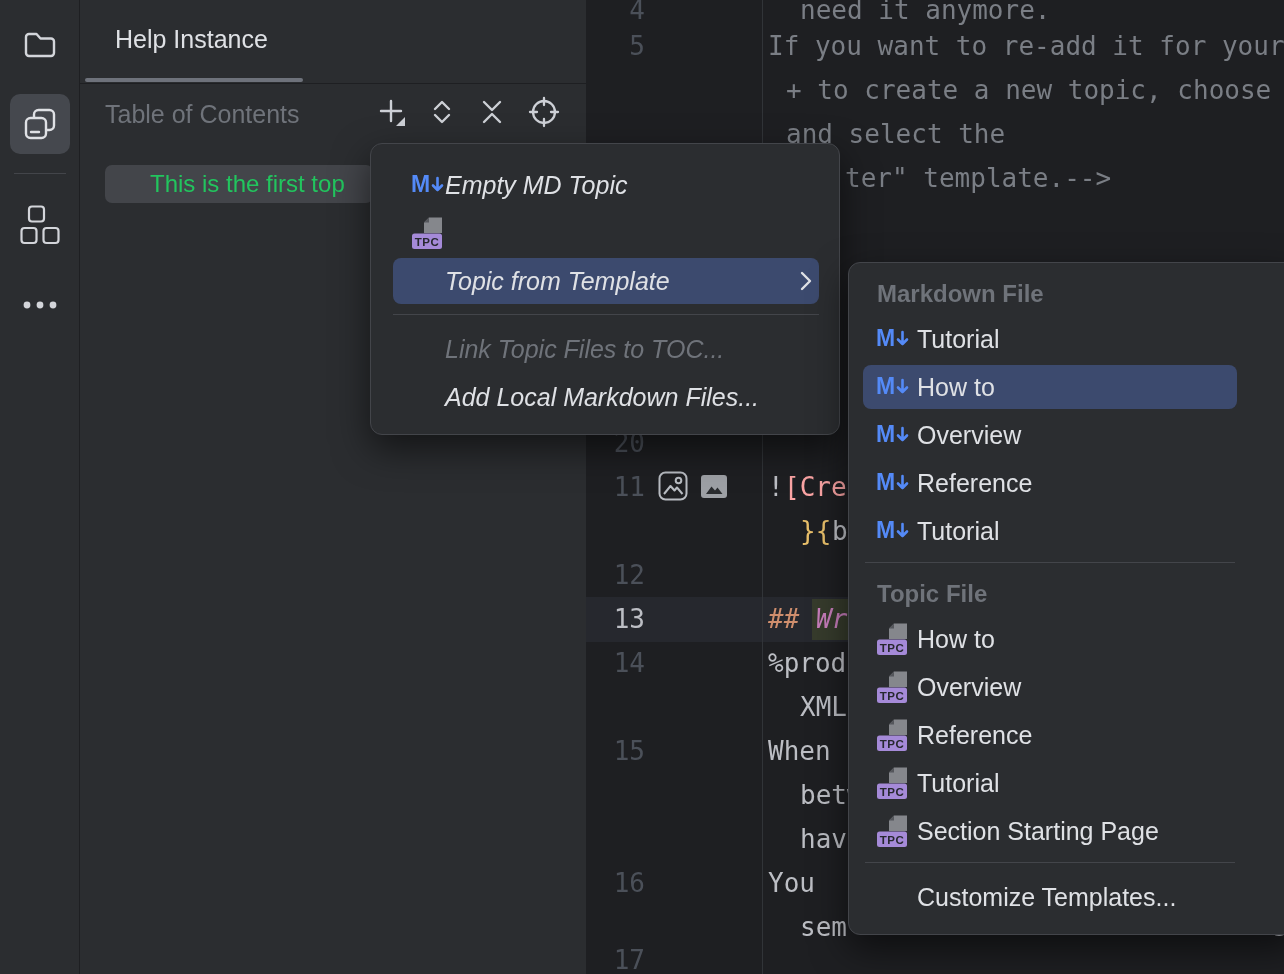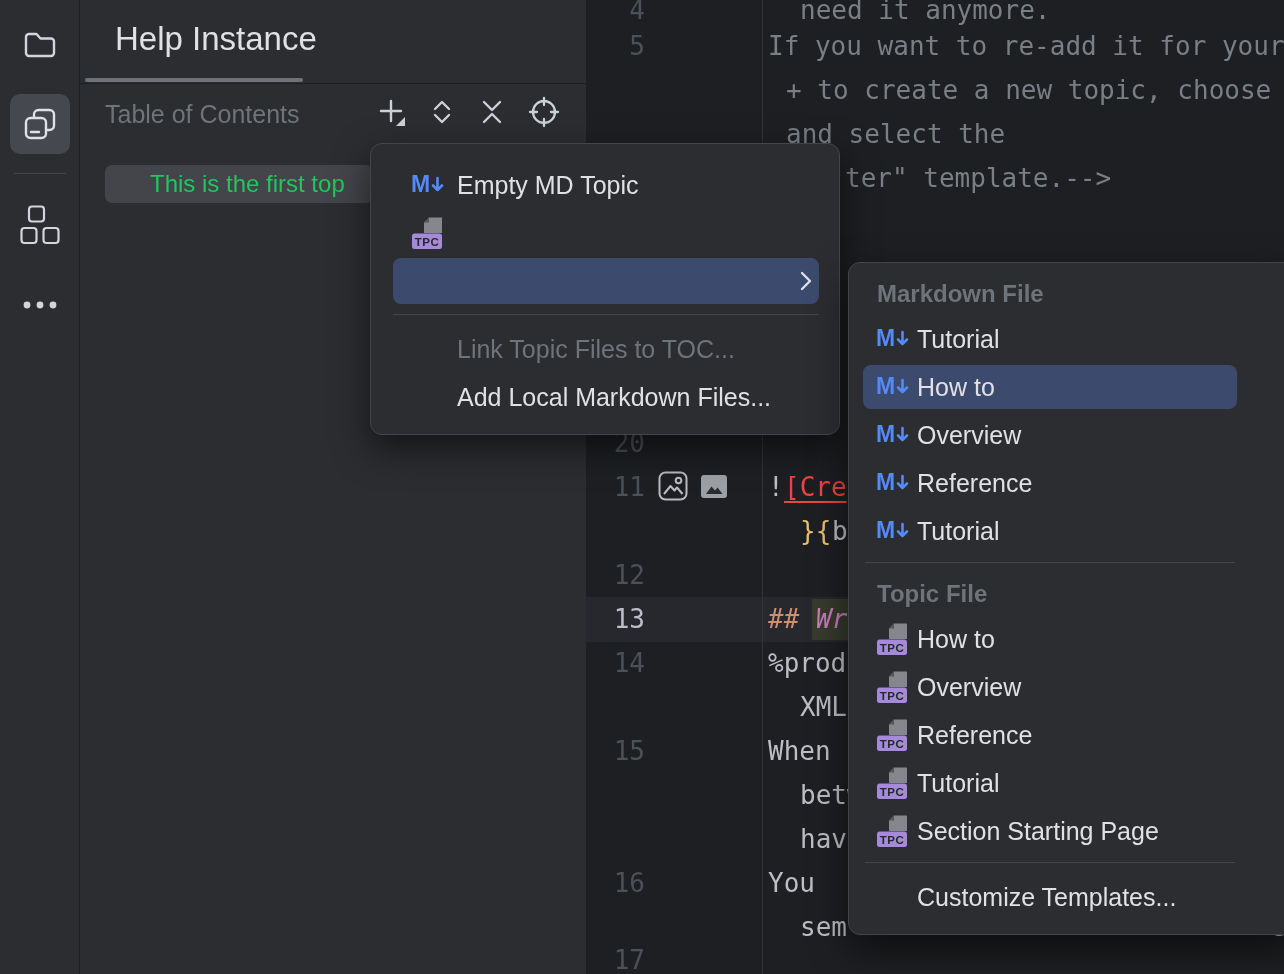--- a/index.html
+++ b/index.html
@@ -11,21 +11,21 @@
   .activity-bar{ position:absolute; left:0; top:0; width:80px; height:974px;
     background:#2b2d30; border-right:1px solid #1e1f22; z-index:5; }
   .ab-item{ position:absolute; display:flex; align-items:center; justify-content:center; cursor:pointer; }
   .ab-sel{ background:#45484e; border-radius:10px; }
   .ab-divider{ position:absolute; left:14px; top:173px; width:52px; height:1px; background:#43454a; }
 
   
   .tool-window{ position:absolute; left:80px; top:0; width:506px; height:974px; background:#2b2d30; z-index:5; }
   .tw-header{ position:relative; height:84px; border-bottom:1px solid #1e1f22; }
   .tw-title{ position:absolute; left:35px; top:0; height:78px; display:flex; align-items:center;
-    font-size:33px; color:#dfe1e5; }
+    font-size:25px; color:#dfe1e5; }
   .tw-tab-indicator{ position:absolute; left:5px; bottom:1px; width:218px; height:4px;
     border-radius:2px; background:#6e727b; }
   .panel-toolbar{ position:relative; height:60px; }
   .pt-title{ position:absolute; left:25px; top:0; height:60px; display:flex; align-items:center;
     font-size:25px; color:#6f737a; }
   .pt-btn{ position:absolute; top:8px; width:40px; height:40px; display:flex; align-items:center;
     justify-content:center; border-radius:6px; cursor:pointer; }
   .toc-item{ position:absolute; left:25px; top:165px; width:268px; height:38px; background:#43454a;
     border-radius:7px; overflow:hidden; cursor:pointer; }
   .toc-item span{ position:absolute; left:45px; top:0; height:38px; display:flex; align-items:center;
@@ -35,35 +35,35 @@
   .editor{ position:absolute; left:586px; top:0; width:698px; height:974px; background:#1e1f22; z-index:1; }
   .gutter-border{ position:absolute; left:762px; top:0; width:1px; height:974px; background:#313438; z-index:1; }
   .current-line{ position:absolute; left:586px; top:597px; width:698px; height:45px; background:#26282e; z-index:1; }
   .word-hl{ position:absolute; left:812px; top:599px; width:40px; height:41px; background:#363b2c; z-index:2; }
   .lnum{ position:absolute; left:588px; width:57px; height:44px; text-align:right;
     font-family:"DejaVu Sans Mono", monospace; font-size:26px; line-height:44px; color:#4b5059; z-index:2; }
   .lnum.cur{ color:#bcbec4; }
   .seg{ position:absolute; height:44px; font-family:"DejaVu Sans Mono", monospace; font-size:26px;
     line-height:44px; white-space:pre; z-index:3; }
   .c-com{ color:#7a7e85; } .c-def{ color:#bcbec4; }
-  .c-link{ color:#ef4444; text-decoration:underline; text-underline-offset:5px; }
+  .c-link{ color:#fca5a5; text-underline-offset:5px; }
   .c-gold{ color:#e8bf6a; } .c-green{ color:#6aab73; }
   .c-orange{ color:#cf8e6d; font-style:italic; } .c-pink{ color:#c77dbb; font-style:italic; }
   .gutter-ico{ position:absolute; z-index:2; cursor:pointer; }
 
   
   .popup{ position:absolute; background:#2b2d30; border:1px solid #43454a; border-radius:12px;
     box-shadow:0 14px 36px rgba(0,0,0,.55); }
   .menu-1{ left:370px; top:143px; width:470px; height:292px; z-index:20; }
   .menu-2{ left:848px; top:262px; width:450px; height:673px; z-index:30; }
   .mi{ position:absolute; left:0; width:100%; height:48px; display:flex; align-items:center;
     font-size:25px; color:#dfe1e5; cursor:pointer; }
   .mi .ico{ position:absolute; display:flex; align-items:center; justify-content:center; }
   .menu-1 .mi .ico{ left:40px; width:34px; }
-  .menu-1 .mi .lbl{ position:absolute; left:86px; white-space:nowrap; }
+  .menu-1 .mi .lbl{ position:absolute; left:74px; white-space:nowrap;font-style:italic; }
   .mi-hl-box{ position:absolute; border-radius:8px; background:#3c4a6e; }
   .mi.disabled{ color:#6f737a; cursor:default; }
   .m-sep{ position:absolute; height:1px; background:#43454a; }
   .m-header{ position:absolute; left:28px; height:38px; display:flex; align-items:center;
     font-size:24px; font-weight:600; color:#6f737a; }
   .menu-2 .mi .ico{ left:26px; width:36px; }
   .menu-2 .mi .lbl{ position:absolute; left:68px; white-space:nowrap; }
   .submenu-arrow{ position:absolute; right:26px; top:0; height:48px; display:flex; align-items:center; }
 </style>
 </head>
@@ -209,20 +209,21 @@
         <svg width="34" height="34" viewBox="0 0 34 34">
           <path d="M18,1.5 h13 v15.5 h-18 v-10.5 Z" fill="#85878c"></path>
           <path d="M18,1.5 l-5,5 h5 Z" fill="#55575c"></path>
           <rect x="1" y="17.5" width="30" height="15.5" rx="2.5" fill="#a58ad8"></rect>
           <text x="16" y="29.5" text-anchor="middle" font-family="Liberation Sans, sans-serif" font-size="11.5" font-weight="bold" letter-spacing="0.5" fill="#26282e">TPC</text>
         </svg>
       </span>
     </div>
     <div class="mi-hl-box" style="left:22px; top:114px; width:426px; height:46px"></div>
     <div class="mi" style="top:113px">
+      <span class="lbl">Topic from Template</span>
       <span class="submenu-arrow">
         <svg width="14" height="22" viewBox="0 0 14 22">
           <path d="M3,3 L11,11 L3,19" fill="none" stroke="#dfe1e5" stroke-width="2.4" stroke-linecap="round" stroke-linejoin="round"></path>
         </svg>
       </span>
     </div>
     <div class="m-sep" style="left:22px; top:170px; width:426px"></div>
     <div class="mi disabled" style="top:181px">
       <span class="lbl">Link Topic Files to TOC...</span>
     </div>

